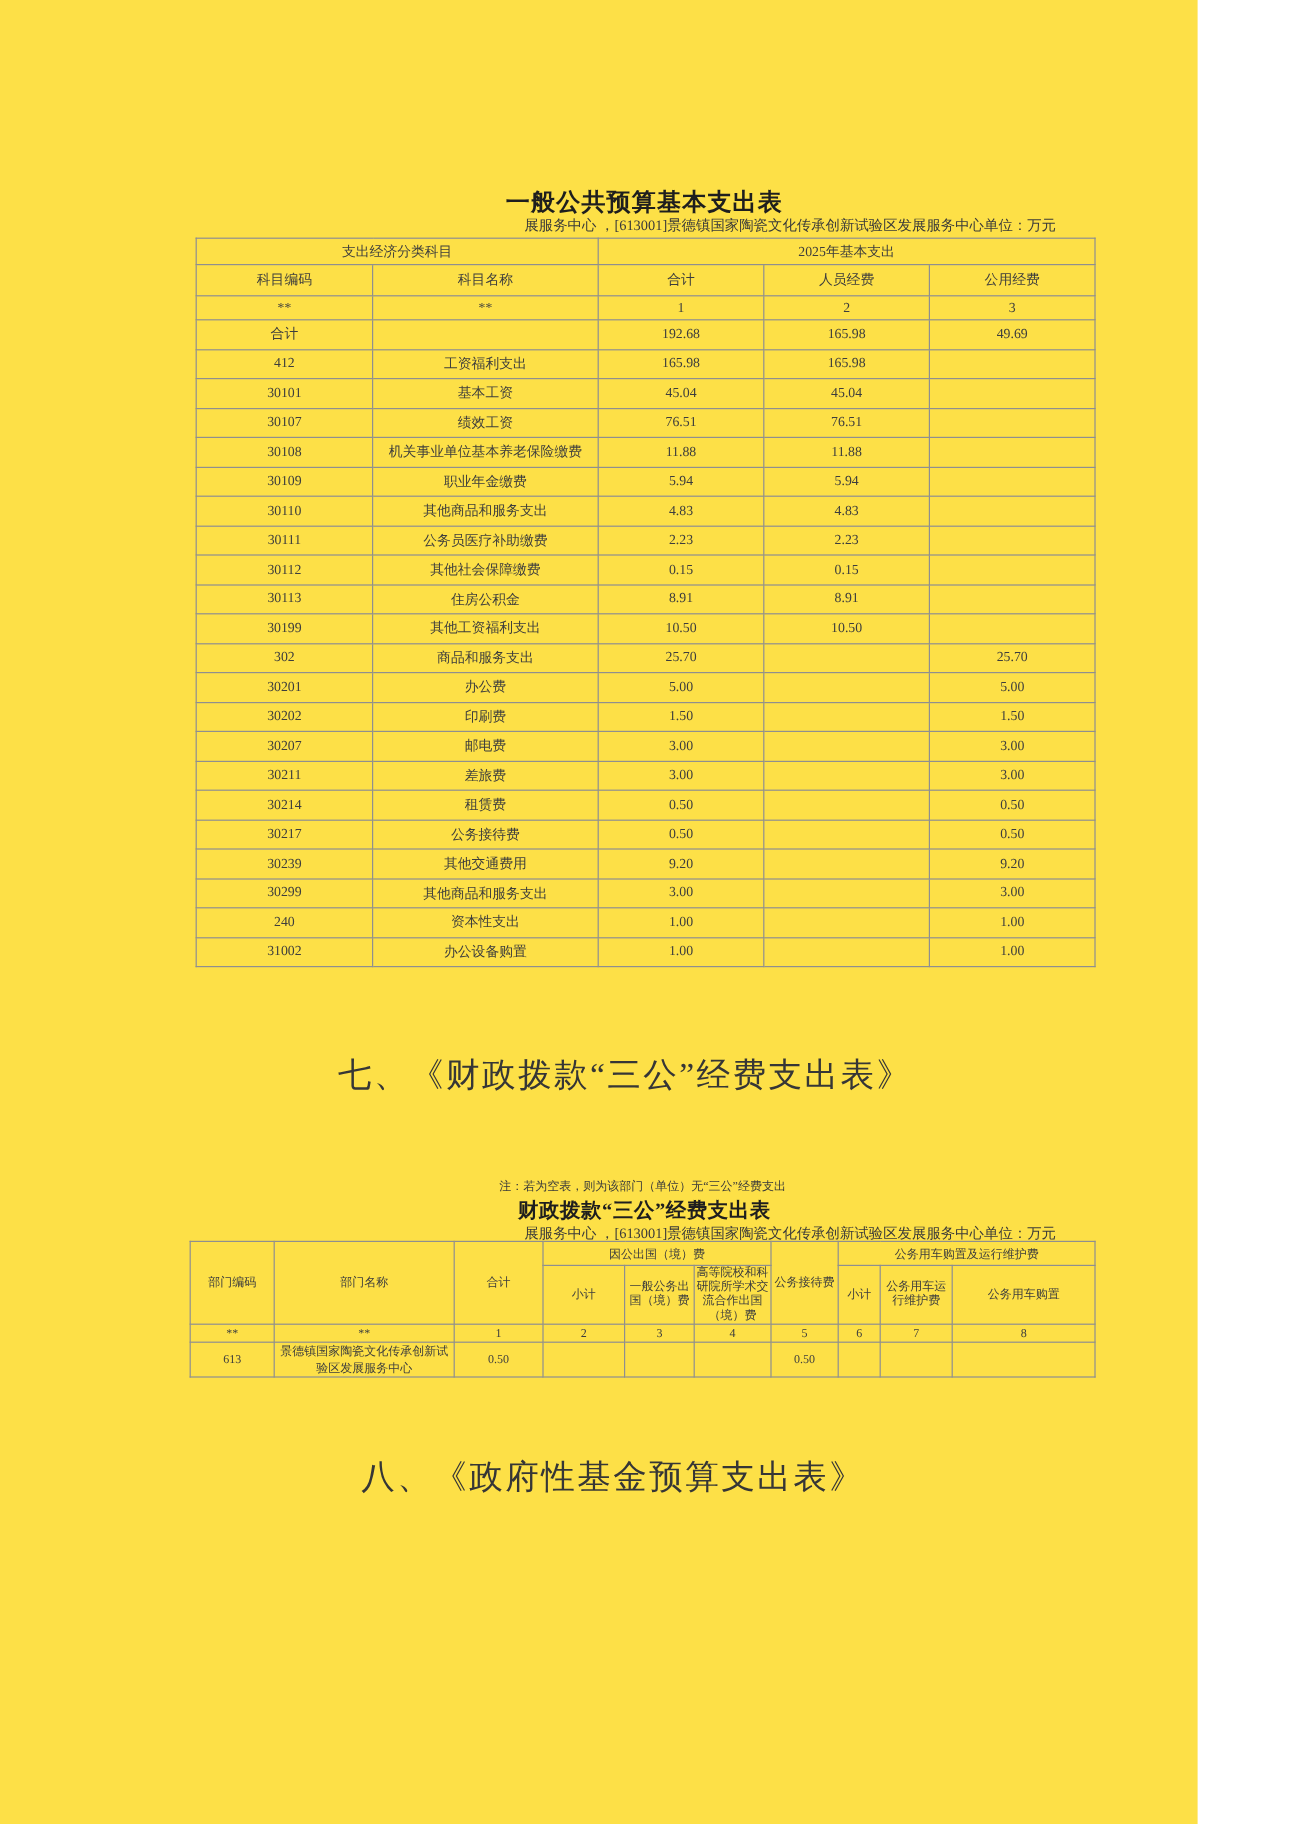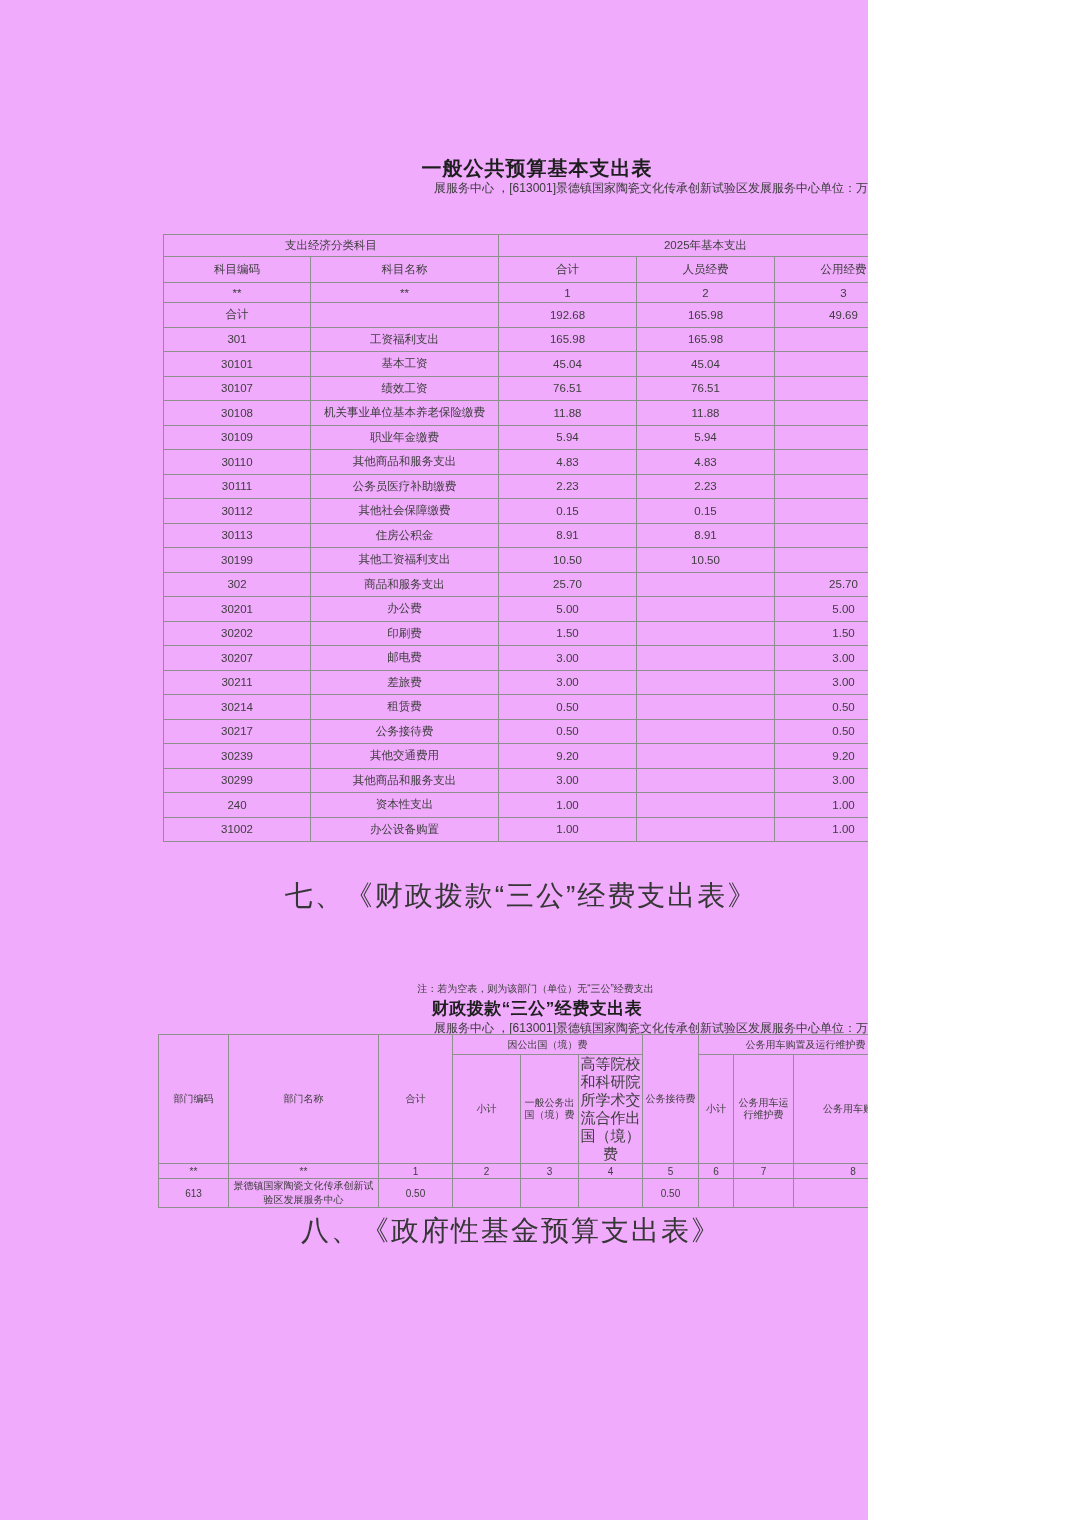--- a/index.html
+++ b/index.html
@@ -1,46 +1,46 @@
 <!DOCTYPE html>
 <html><head>
 <meta charset="utf-8">
 <style>
   * { margin:0; padding:0; box-sizing:border-box; }
   html,body { background:#ffffff; }
   .page {
-    position:relative; width:868px; height:1520px; background:#f0abfc;
-    font-family:Liberation Sans, sans-serif; color:#3d3d3d; overflow:hidden;
+    position:relative; width:998px; height:1520px; background:#fde047;
+    font-family:Liberation Serif, serif; color:#3d3d3d; overflow:hidden;
   }
   
   .doc-title { position:absolute; left:0; width:1074px; text-align:center; font-weight:bold; color:#1e1e1e; }
   .doc-title.t1 { top:155px; font-size:20px; letter-spacing:1px; }
   .doc-title.t2 { top:997px; font-size:17px; letter-spacing:0.5px; }
   
   .meta { position:absolute; display:flex; justify-content:flex-end; font-size:12px; color:#3a3a3a; white-space:nowrap; }
   .meta.meta1 { top:180px; left:163px; width:749px; }
   .meta.meta2 { top:1020px; left:155px; width:757px; }
   .meta .unit { padding-right:32px; }
   
   table { border-collapse:collapse; table-layout:fixed; }
   th, td {
     border:1px solid #8f8f8f; text-align:center; vertical-align:middle;
     font-weight:normal; padding:0 2px; color:#3d3d3d; overflow:hidden;
   }
-  #table1 { position:absolute; top:198px; left:163px; width:749px; height:608px; font-size:11.5px;margin-top:36px; }
+  #table1 { position:absolute; top:198px; left:163px; width:749px; height:608px; font-size:11.5px; }
   #table1 thead tr:nth-child(1) { height:22px; }
   #table1 thead tr:nth-child(2) { height:26px; }
   #table1 thead tr:nth-child(3) { height:20px; }
   #table1 tbody tr { height:24px; }
   #table2 { position:absolute; top:1034px; left:158px; width:754px; height:93px; font-size:10px; }
   #table2 thead tr:nth-child(1) { height:20px; }
   #table2 thead tr:nth-child(2) { height:32px; }
   #table2 thead tr:nth-child(3) { height:15px; }
   #table2 tbody tr { height:26px; }
-  #table2 .th-small { font-size:15px; line-height:1.2; padding:0 1px; }
+  #table2 .th-small { font-size:10px; line-height:1.2; padding:0 1px; }
   #table2 .th-mid { line-height:1.25;margin-top:20px; }
   
   .section-heading {
     position:absolute; left:0; width:1074px; text-align:center;
     font-size:28px; font-weight:normal; color:#363636; letter-spacing:2px; white-space:nowrap;
   }
   .section-heading.s7 { top:877px; transform:translateX(-16px); }
   .section-heading.s8 { top:1212px; transform:translateX(-26px); }
   
   .note { position:absolute; top:982px; left:163px; width:745px; text-align:center; font-size:10px; color:#3a3a3a; }
@@ -87,21 +87,21 @@
     </thead>
     <tbody id="t1-body">
         <tr>
           <td>合计</td>
           <td></td>
           <td>192.68</td>
           <td>165.98</td>
           <td>49.69</td>
         </tr>
         <tr>
-          <td>301</td>
+          <td>412</td>
           <td>工资福利支出</td>
           <td>165.98</td>
           <td>165.98</td>
           <td></td>
         </tr>
         <tr>
           <td>30101</td>
           <td>基本工资</td>
           <td>45.04</td>
           <td>45.04</td>

